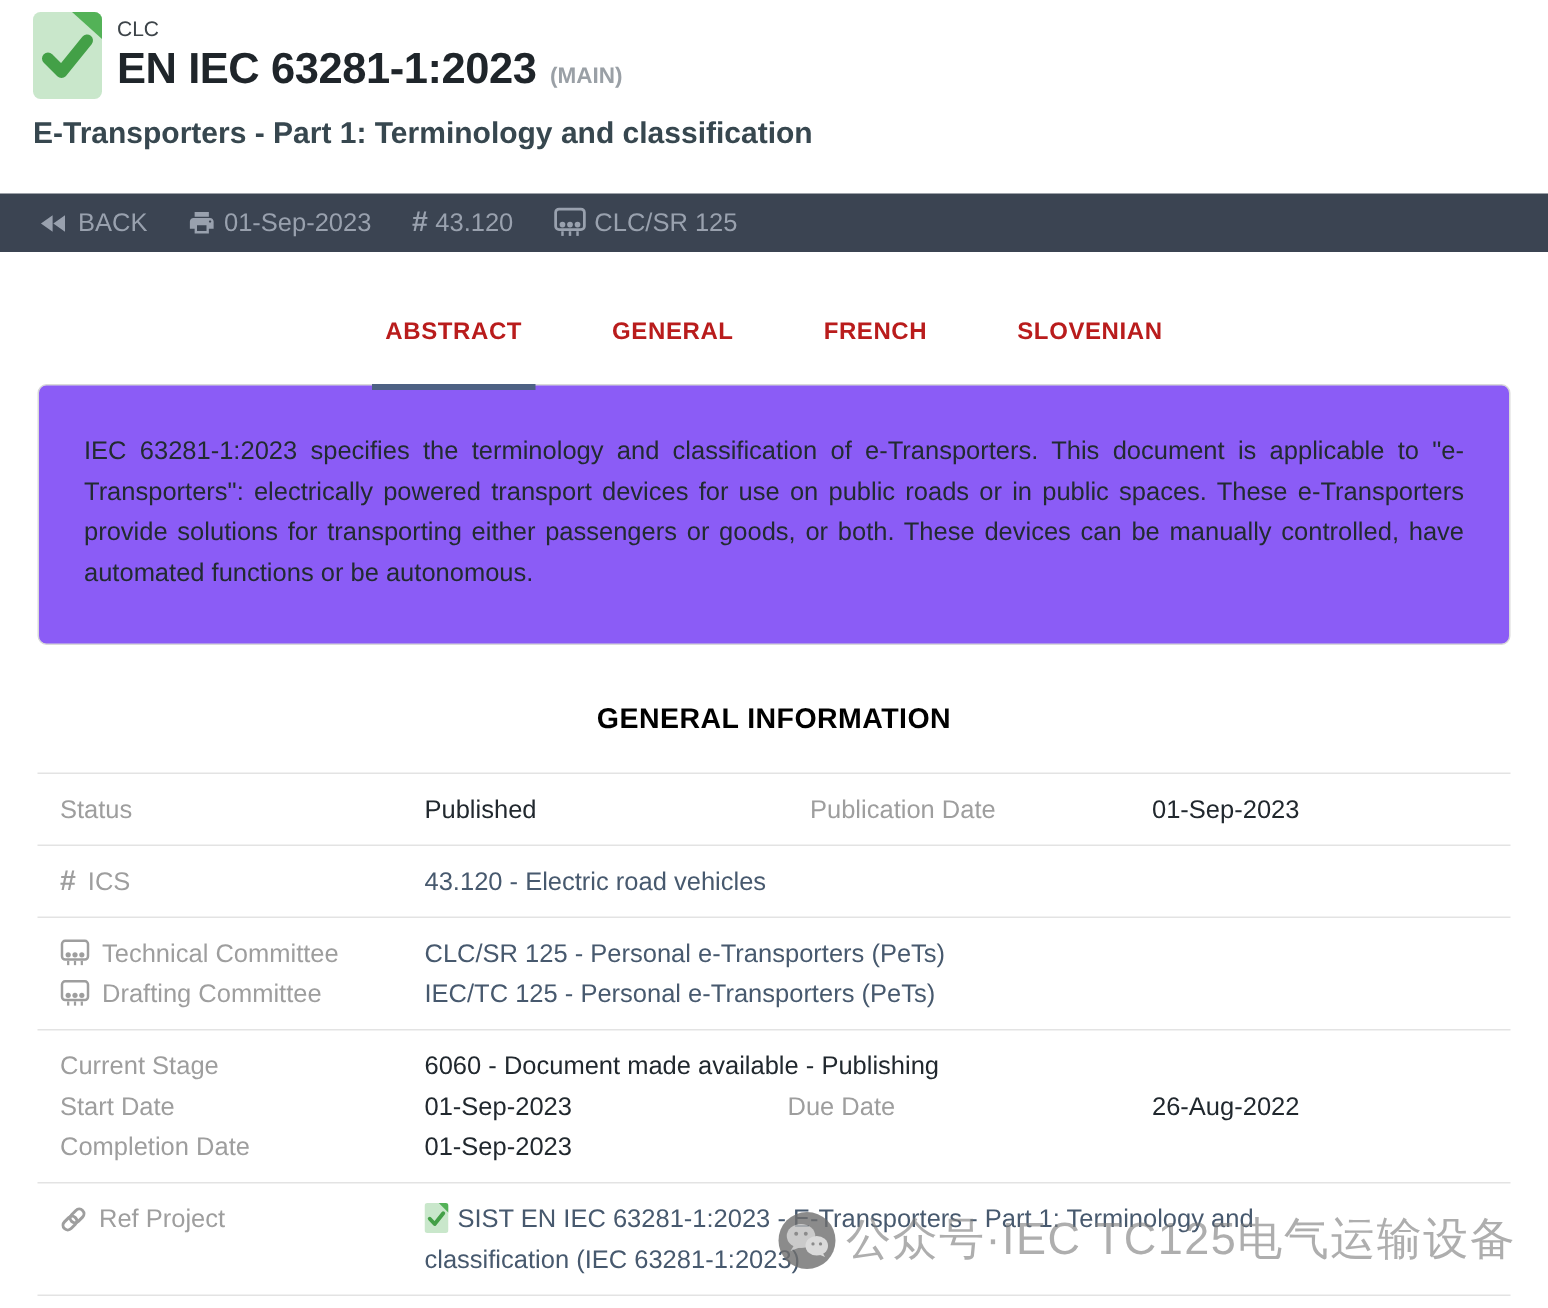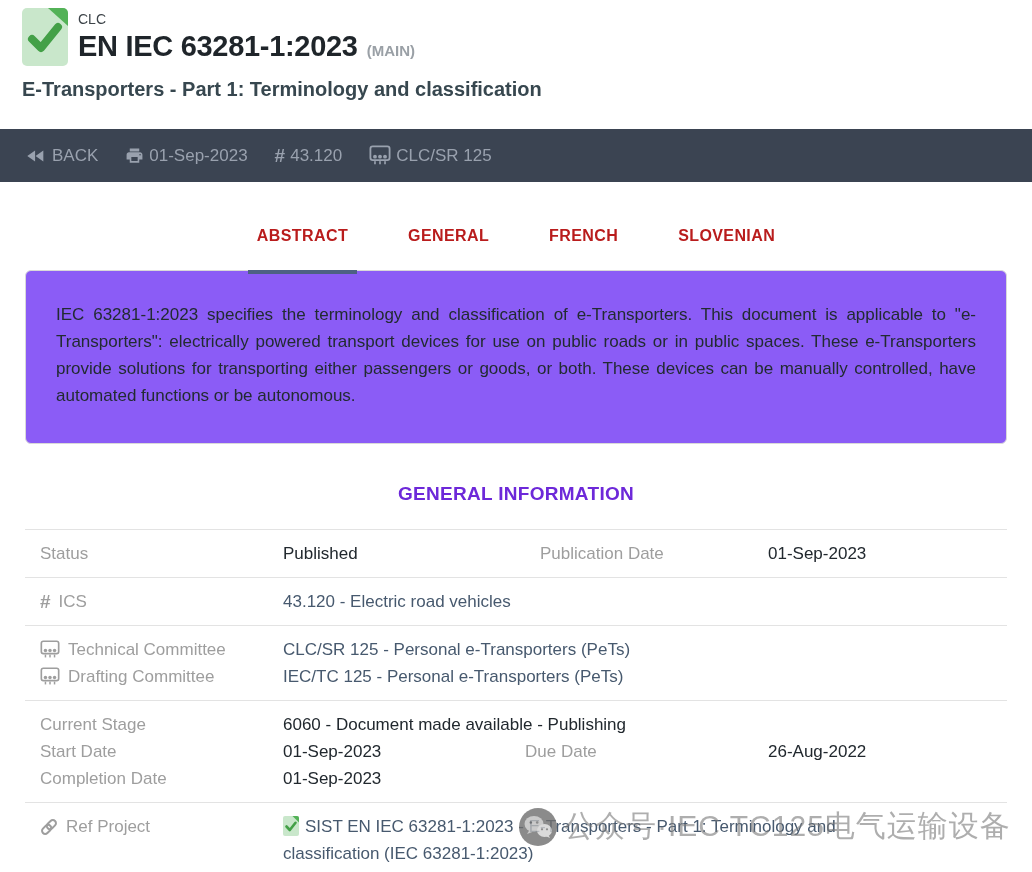--- a/index.html
+++ b/index.html
@@ -11,39 +11,39 @@
   .doc-header { padding:8px 22px 0; }
   .head-row { display:flex; align-items:flex-start; gap:10px; height:60px; }
   .head-text { padding-top:2px; }
   .org { font-size:14px; color:#3d4449; line-height:18px; }
   .title-line { display:flex; align-items:baseline; gap:9px; margin-top:2px; }
   .doc-title { font-size:29px; font-weight:bold; color:#1f252a; letter-spacing:-0.3px; }
   .main-tag { font-size:15px; font-weight:bold; color:#9aa0a6; }
   .subtitle { margin-top:8px; font-size:20px; font-weight:bold; color:#37474f; line-height:26px; }
 
   
-  .toolbar { margin-top:27px; height:53px; background:#3b4452; display:flex; align-items:center;
+  .toolbar { margin-top:27px; height:39px; background:#3b4452; display:flex; align-items:center;
              padding:0 25px; gap:27px; }
   .tool-item { display:flex; align-items:center; gap:5px; color:#99a1ae; font-size:17px; cursor:pointer; }
   .tool-item svg { flex:0 0 auto; }
   .hash-glyph { font-size:19px; font-weight:bold; color:#99a1ae; }
 
   
   .tabs { display:flex; justify-content:center; gap:42px; margin-top:35px; position:relative; z-index:2; }
   .tab { font-size:16px; font-weight:bold; letter-spacing:0.4px; color:#b91c1c;
          padding:10px 9px 29px; position:relative; cursor:pointer; }
   .tab.active::after { content:""; position:absolute; left:0; right:0; bottom:0; height:4px; background:#4d6184; }
 
   
   .abstract-card { margin:-4px 25px 0; border:1px solid #d9d9d9; border-radius:6px;
                    padding:30px 30px 34px; background:#8b5cf6; position:relative; z-index:1; }
   .abstract-card p { font-size:17px; line-height:27px; color:#222b31; text-align:justify; }
 
   
-  .gi-heading { text-align:center; font-size:19px; font-weight:bold; color:#6d28d9;
+  .gi-heading { text-align:center; font-size:19px; font-weight:bold; color:#000000;
                 letter-spacing:0.3px; margin:38px 0 23px; line-height:24px; }
 
   .info-table { margin:0 25px; border-bottom:1px solid #e3e3e3; }
   .irow { display:grid; grid-template-columns:258px 242px 243px 1fr;
           border-top:1px solid #e3e3e3; padding:10px 0; align-items:start; }
   .cell { font-size:17px; line-height:27px; }
   .label { color:#9e9e9e; padding-left:15px; display:flex; align-items:center; gap:8px; }
   .label svg { flex:0 0 auto; }
   .value { color:#21282e; }
   .span-rest { grid-column:2 / 5; }

